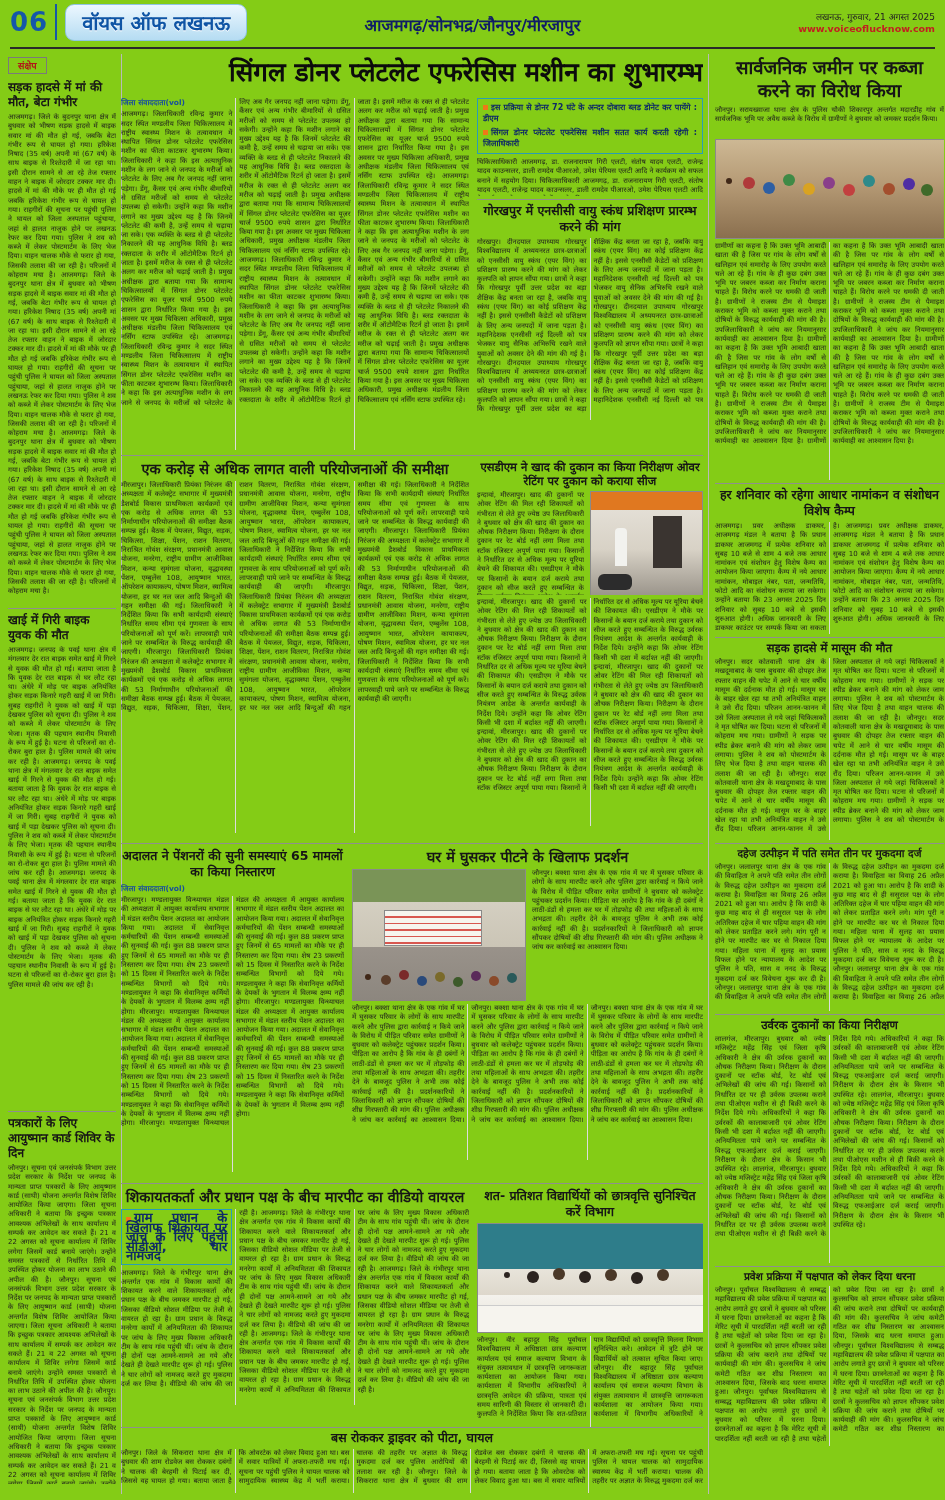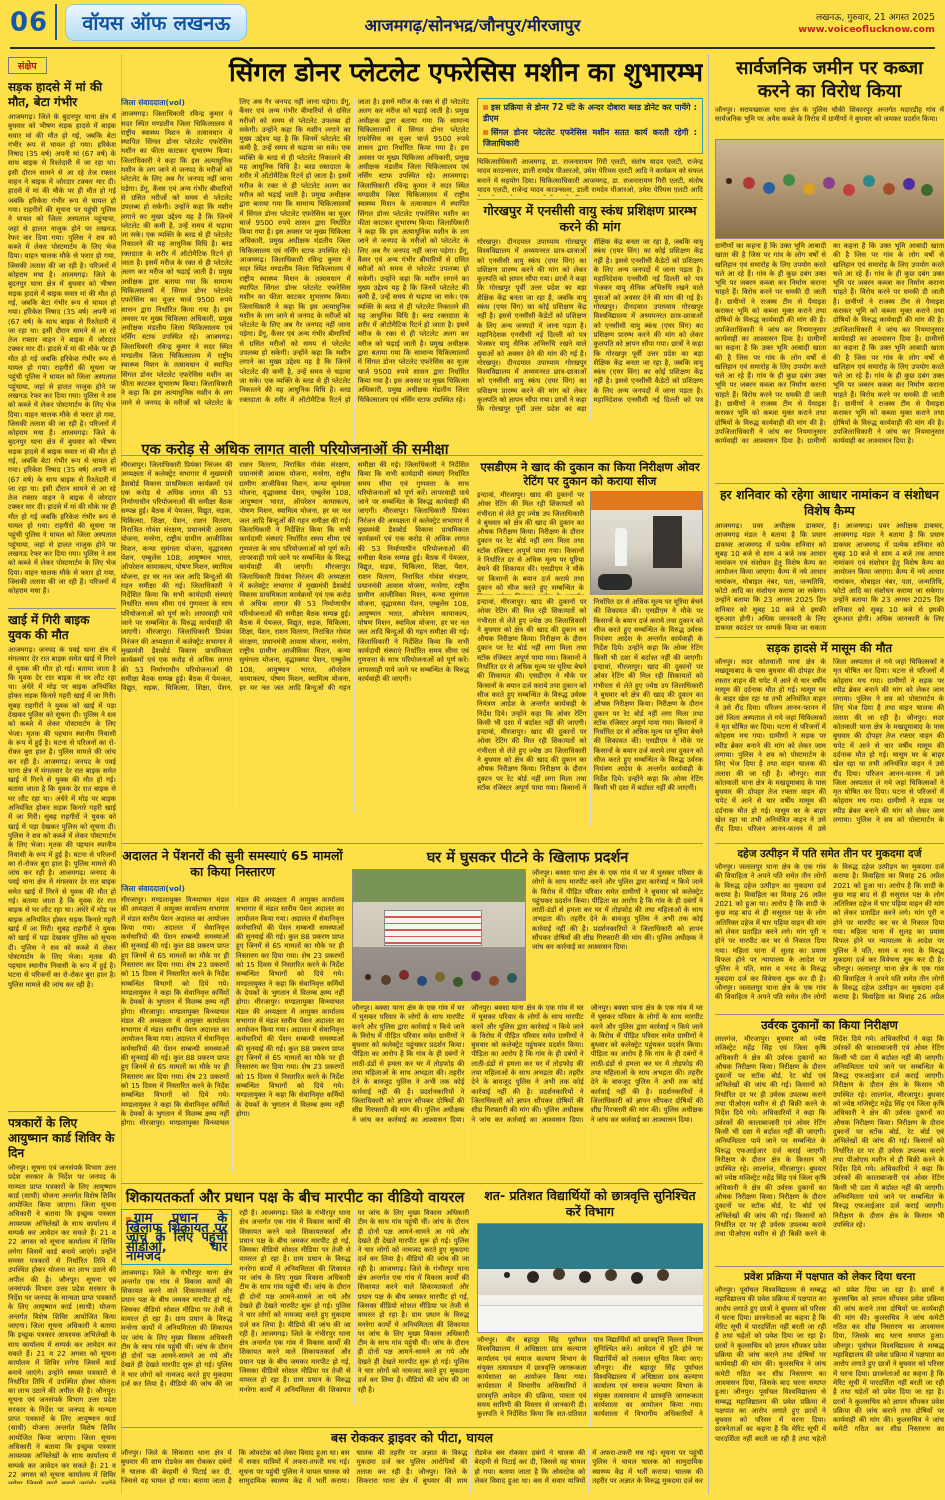--- a/index.html
+++ b/index.html
@@ -1,17 +1,17 @@
 <!DOCTYPE html>
 <html lang="hi"><head>
 <meta charset="utf-8">
 <style>
   html,body{margin:0;padding:0}
   body{background:#d9d9d9;font-family:"DejaVu Sans","Liberation Sans",sans-serif}
-  #page{position:relative;width:945px;height:1500px;margin:0 auto;background:#fde047;overflow:hidden;color:#161616}
+  #page{position:relative;width:945px;height:1500px;margin:0 auto;background:#84cc16;overflow:hidden;color:#161616}
 
   
   #hdr{position:absolute;left:10px;top:4px;right:10px;height:40px}
   .pgnum{float:left;font-size:26px;font-weight:800;color:#1557a8;line-height:36px;letter-spacing:1px;border-right:2px solid #1557a8;padding-right:7px;margin-right:8px}
   .mast{float:left;background:linear-gradient(180deg,#ecf7ff,#b5dcf2);border:1px solid #8fc3e4;border-radius:9px;padding:4px 16px;font-size:20px;font-weight:800;color:#0f55a5;text-shadow:0 1px 0 #fff}
   .regions{position:absolute;left:50%;top:9px;transform:translateX(-50%);font-size:16.5px;font-weight:800;color:#101d66;white-space:nowrap}
   .dateblock{position:absolute;right:0;top:7px;text-align:right;line-height:12px}
   .dateline{font-size:9px;color:#222}
   .website{font-size:9.5px;font-weight:700;color:#c22020}
   #hdr-rule{position:absolute;left:10px;right:10px;top:47px;border-top:2.5px solid #2a2a2a}
@@ -110,21 +110,21 @@
         <div class="pt" style="margin-bottom:0"><span class="sq"></span><span>सिंगल डोनर प्लेटलेट एफरेसिस मशीन सतत कार्य करती रहेगी : जिलाधिकारी</span></div>
       </div>
       <div class="bt" style="height:38px">चिकित्साधिकारी आजमगढ़, डा. राजनारायण गिरी एलटी, संतोष यादव एलटी, राजेन्द्र यादव काउन्सलर, डाली रामदेव पीआरओ, उमेश पेरियस एलटी आदि ने कार्यक्रम को सफल बनाने में सहयोग दिया। चिकित्साधिकारी आजमगढ़, डा. राजनारायण गिरी एलटी, संतोष यादव एलटी, राजेन्द्र यादव काउन्सलर, डाली रामदेव पीआरओ, उमेश पेरियस एलटी आदि ने कार्यक्रम को सफल बनाने में सहयोग दिया।</div>
       <div class="xrule"></div>
       <div class="h13">गोरखपुर में एनसीसी वायु स्कंध प्रशिक्षण प्रारम्भ करने की मांग</div>
       <div class="bt cols2" style="height:182px">गोरखपुर। दीनदयाल उपाध्याय गोरखपुर विश्वविद्यालय में अध्ययनरत छात्र-छात्राओं को एनसीसी वायु स्कंध (एयर विंग) का प्रशिक्षण प्रारम्भ करने की मांग को लेकर कुलपति को ज्ञापन सौंपा गया। छात्रों ने कहा कि गोरखपुर पूर्वी उत्तर प्रदेश का बड़ा शैक्षिक केंद्र बनता जा रहा है, जबकि वायु स्कंध (एयर विंग) का कोई प्रशिक्षण केंद्र नहीं है। इससे एनसीसी कैडेटों को प्रशिक्षण के लिए अन्य जनपदों में जाना पड़ता है। महानिदेशक एनसीसी नई दिल्ली को पत्र भेजकर वायु सैनिक अभिरुचि रखने वाले युवाओं को अवसर देने की मांग की गई है। गोरखपुर। दीनदयाल उपाध्याय गोरखपुर विश्वविद्यालय में अध्ययनरत छात्र-छात्राओं को एनसीसी वायु स्कंध (एयर विंग) का प्रशिक्षण प्रारम्भ करने की मांग को लेकर कुलपति को ज्ञापन सौंपा गया। छात्रों ने कहा कि गोरखपुर पूर्वी उत्तर प्रदेश का बड़ा शैक्षिक केंद्र बनता जा रहा है, जबकि वायु स्कंध (एयर विंग) का कोई प्रशिक्षण केंद्र नहीं है। इससे एनसीसी कैडेटों को प्रशिक्षण के लिए अन्य जनपदों में जाना पड़ता है। महानिदेशक एनसीसी नई दिल्ली को पत्र भेजकर वायु सैनिक अभिरुचि रखने वाले युवाओं को अवसर देने की मांग की गई है। गोरखपुर। दीनदयाल उपाध्याय गोरखपुर विश्वविद्यालय में अध्ययनरत छात्र-छात्राओं को एनसीसी वायु स्कंध (एयर विंग) का प्रशिक्षण प्रारम्भ करने की मांग को लेकर कुलपति को ज्ञापन सौंपा गया। छात्रों ने कहा कि गोरखपुर पूर्वी उत्तर प्रदेश का बड़ा शैक्षिक केंद्र बनता जा रहा है, जबकि वायु स्कंध (एयर विंग) का कोई प्रशिक्षण केंद्र नहीं है। इससे एनसीसी कैडेटों को प्रशिक्षण के लिए अन्य जनपदों में जाना पड़ता है। महानिदेशक एनसीसी नई दिल्ली को पत्र भेजकर वायु सैनिक अभिरुचि रखने वाले युवाओं को अवसर देने की मांग की गई है।</div>
     </div>
 
     <div class="xrule" style="position:absolute;top:398px;left:0;right:0"></div>
 
-    <div style="position:absolute;top:384px;left:0;width:348px;height:378px">
+    <div style="position:absolute;top:404px;left:0;width:348px;height:378px">
       <div class="h15">एक करोड़ से अधिक लागत वाली परियोजनाओं की समीक्षा</div>
       <div class="bt cols3" style="height:352px">मीरजापुर। जिलाधिकारी प्रियंका निरंजन की अध्यक्षता में कलेक्ट्रेट सभागार में मुख्यमंत्री डैशबोर्ड विकास प्राथमिकता कार्यक्रमों एवं एक करोड़ से अधिक लागत की 53 निर्माणाधीन परियोजनाओं की समीक्षा बैठक सम्पन्न हुई। बैठक में पेयजल, विद्युत, सड़क, चिकित्सा, शिक्षा, पेंशन, राशन वितरण, निराश्रित गोवंश संरक्षण, प्रधानमंत्री आवास योजना, मनरेगा, राष्ट्रीय ग्रामीण आजीविका मिशन, कन्या सुमंगला योजना, वृद्धावस्था पेंशन, एम्बुलेंस 108, आयुष्मान भारत, ऑपरेशन कायाकल्प, पोषण मिशन, स्वामित्व योजना, हर घर नल जल आदि बिन्दुओं की गहन समीक्षा की गई। जिलाधिकारी ने निर्देशित किया कि सभी कार्यदायी संस्थाएं निर्धारित समय सीमा एवं गुणवत्ता के साथ परियोजनाओं को पूर्ण करें। लापरवाही पाये जाने पर सम्बन्धित के विरुद्ध कार्यवाही की जाएगी। मीरजापुर। जिलाधिकारी प्रियंका निरंजन की अध्यक्षता में कलेक्ट्रेट सभागार में मुख्यमंत्री डैशबोर्ड विकास प्राथमिकता कार्यक्रमों एवं एक करोड़ से अधिक लागत की 53 निर्माणाधीन परियोजनाओं की समीक्षा बैठक सम्पन्न हुई। बैठक में पेयजल, विद्युत, सड़क, चिकित्सा, शिक्षा, पेंशन, राशन वितरण, निराश्रित गोवंश संरक्षण, प्रधानमंत्री आवास योजना, मनरेगा, राष्ट्रीय ग्रामीण आजीविका मिशन, कन्या सुमंगला योजना, वृद्धावस्था पेंशन, एम्बुलेंस 108, आयुष्मान भारत, ऑपरेशन कायाकल्प, पोषण मिशन, स्वामित्व योजना, हर घर नल जल आदि बिन्दुओं की गहन समीक्षा की गई। जिलाधिकारी ने निर्देशित किया कि सभी कार्यदायी संस्थाएं निर्धारित समय सीमा एवं गुणवत्ता के साथ परियोजनाओं को पूर्ण करें। लापरवाही पाये जाने पर सम्बन्धित के विरुद्ध कार्यवाही की जाएगी। मीरजापुर। जिलाधिकारी प्रियंका निरंजन की अध्यक्षता में कलेक्ट्रेट सभागार में मुख्यमंत्री डैशबोर्ड विकास प्राथमिकता कार्यक्रमों एवं एक करोड़ से अधिक लागत की 53 निर्माणाधीन परियोजनाओं की समीक्षा बैठक सम्पन्न हुई। बैठक में पेयजल, विद्युत, सड़क, चिकित्सा, शिक्षा, पेंशन, राशन वितरण, निराश्रित गोवंश संरक्षण, प्रधानमंत्री आवास योजना, मनरेगा, राष्ट्रीय ग्रामीण आजीविका मिशन, कन्या सुमंगला योजना, वृद्धावस्था पेंशन, एम्बुलेंस 108, आयुष्मान भारत, ऑपरेशन कायाकल्प, पोषण मिशन, स्वामित्व योजना, हर घर नल जल आदि बिन्दुओं की गहन समीक्षा की गई। जिलाधिकारी ने निर्देशित किया कि सभी कार्यदायी संस्थाएं निर्धारित समय सीमा एवं गुणवत्ता के साथ परियोजनाओं को पूर्ण करें। लापरवाही पाये जाने पर सम्बन्धित के विरुद्ध कार्यवाही की जाएगी। मीरजापुर। जिलाधिकारी प्रियंका निरंजन की अध्यक्षता में कलेक्ट्रेट सभागार में मुख्यमंत्री डैशबोर्ड विकास प्राथमिकता कार्यक्रमों एवं एक करोड़ से अधिक लागत की 53 निर्माणाधीन परियोजनाओं की समीक्षा बैठक सम्पन्न हुई। बैठक में पेयजल, विद्युत, सड़क, चिकित्सा, शिक्षा, पेंशन, राशन वितरण, निराश्रित गोवंश संरक्षण, प्रधानमंत्री आवास योजना, मनरेगा, राष्ट्रीय ग्रामीण आजीविका मिशन, कन्या सुमंगला योजना, वृद्धावस्था पेंशन, एम्बुलेंस 108, आयुष्मान भारत, ऑपरेशन कायाकल्प, पोषण मिशन, स्वामित्व योजना, हर घर नल जल आदि बिन्दुओं की गहन समीक्षा की गई। जिलाधिकारी ने निर्देशित किया कि सभी कार्यदायी संस्थाएं निर्धारित समय सीमा एवं गुणवत्ता के साथ परियोजनाओं को पूर्ण करें। लापरवाही पाये जाने पर सम्बन्धित के विरुद्ध कार्यवाही की जाएगी।</div>
     </div>
     <div style="position:absolute;top:404px;left:356px;width:226px;height:378px">
       <div class="h12">एसडीएम ने खाद की दुकान का किया निरीक्षण ओवर रेटिंग पर दुकान को कराया सीज</div>
       <div class="row" style="height:104px;margin-bottom:3px">
         <div class="bt" style="width:108px;height:104px">इन्दावां, मीरजापुर। खाद की दुकानों पर ओवर रेटिंग की मिल रही शिकायतों को गंभीरता से लेते हुए ज्येष्ठ उप जिलाधिकारी ने बुधवार को क्षेत्र की खाद की दुकान का औचक निरीक्षण किया। निरीक्षण के दौरान दुकान पर रेट बोर्ड नहीं लगा मिला तथा स्टॉक रजिस्टर अपूर्ण पाया गया। किसानों ने निर्धारित दर से अधिक मूल्य पर यूरिया बेचने की शिकायत की। एसडीएम ने मौके पर किसानों के बयान दर्ज कराये तथा दुकान को सीज करते हुए सम्बन्धित के विरुद्ध उर्वरक नियंत्रण आदेश के अन्तर्गत कार्यवाही के निर्देश दिये। उन्होंने कहा कि ओवर रेटिंग किसी भी दशा में बर्दाश्त नहीं की जाएगी।</div>
         <div class="photo ph-sdm" style="width:112px;height:104px">
           <div class="ph-sign"></div>
           <div class="ph-door"></div>

